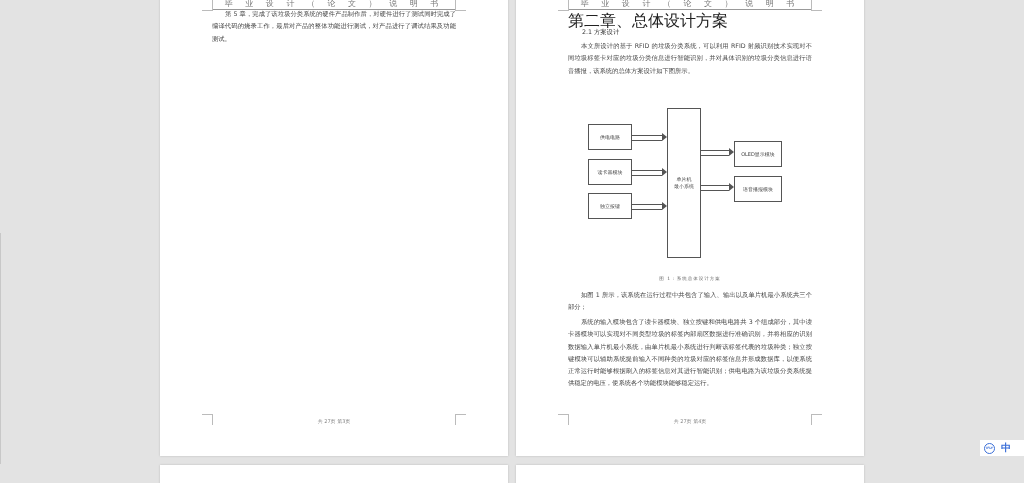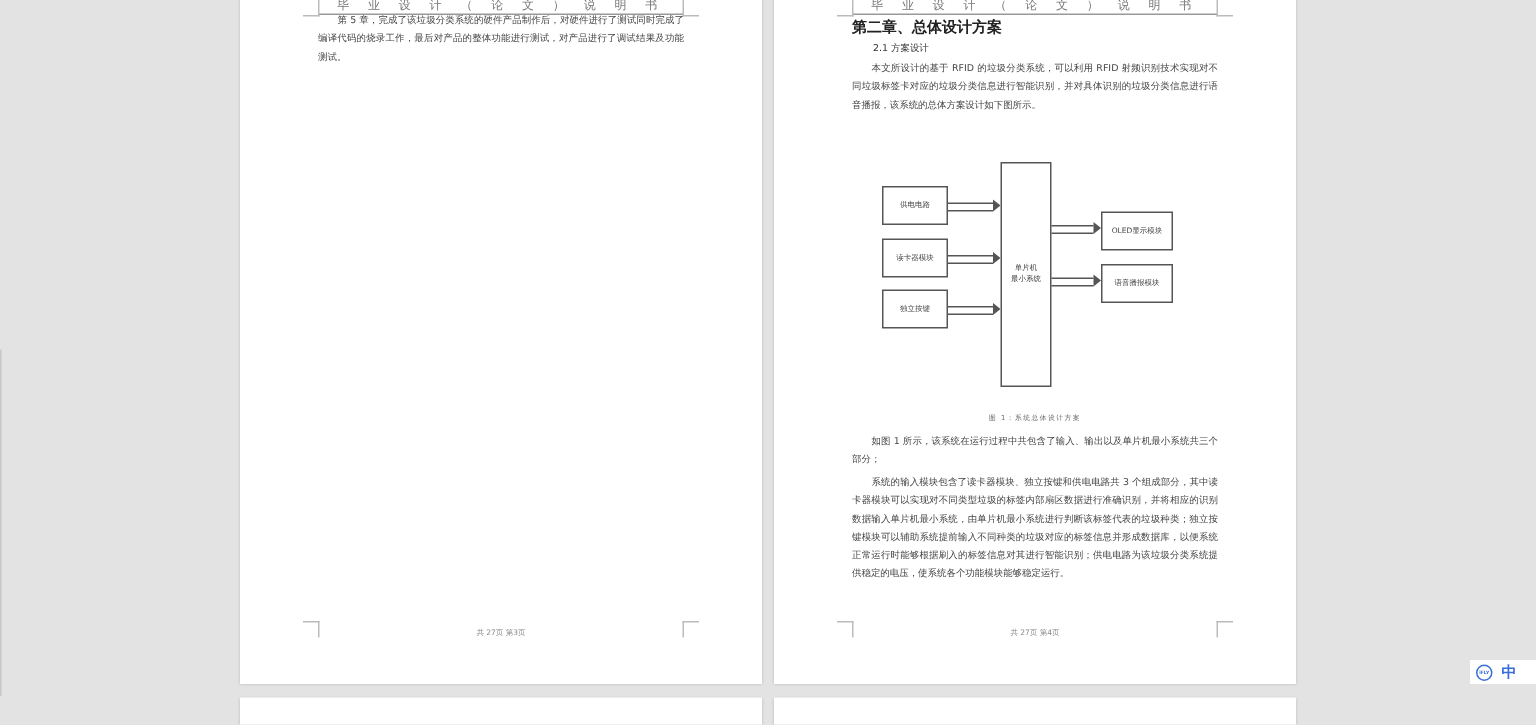--- a/index.html
+++ b/index.html
@@ -34,21 +34,21 @@
   .body-text {
     position:absolute; left:52px; right:52px;
     font-size:6.3px; line-height:12.3px; color:#444; text-align:justify;
   }
   .indent { text-indent:13px; }
   .footer {
     position:absolute; left:0; right:0; top:420px; text-align:center;
     font-size:5px; color:#888;
   }
   .chapter-title {
-    position:absolute; left:52px; top:13px; font-size:10px; font-weight:bold; color:#222;
+    position:absolute; left:52px; top:13px; font-size:16px; font-weight:normal; color:#222;
   }
   .section-title {
     position:absolute; left:66px; top:30px; font-size:6.3px; color:#333;
   }
 
   
   .diagram { position:absolute; left:70px; top:108px; width:200px; height:160px; }
   .box {
     position:absolute; border:1px solid #555; background:#fff;
     font-size:5px; color:#444; display:flex; align-items:center; justify-content:center;

